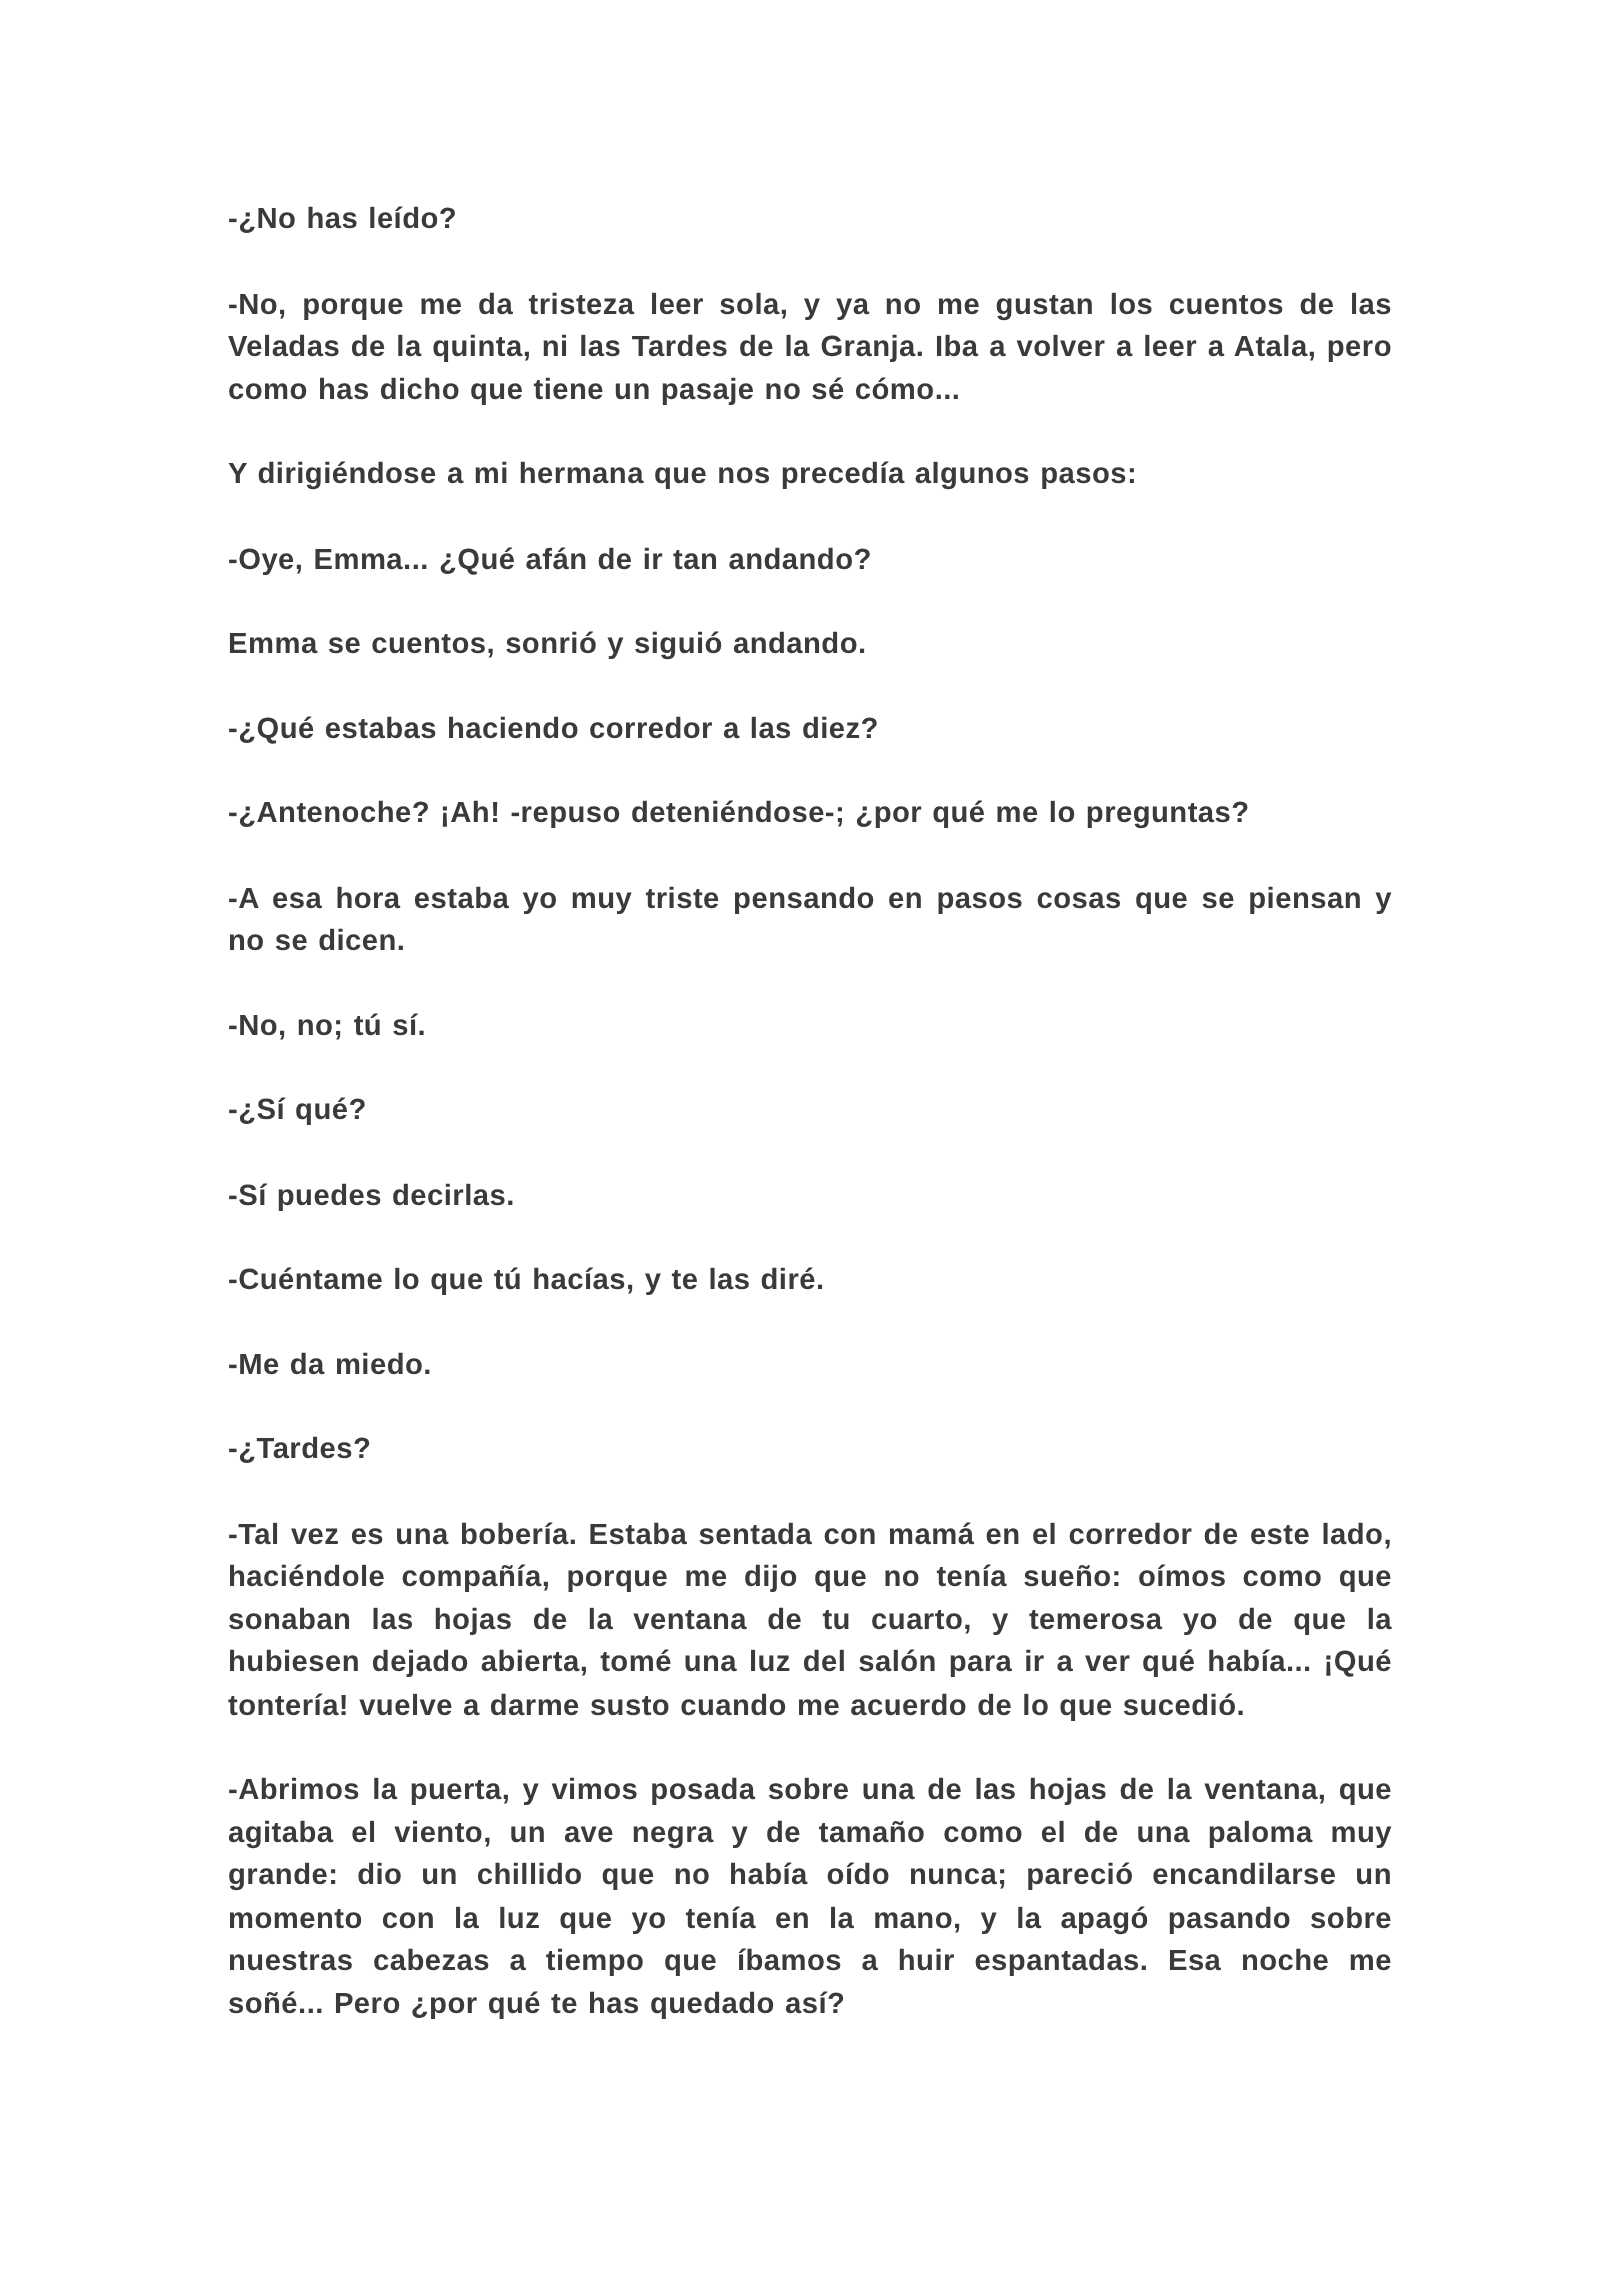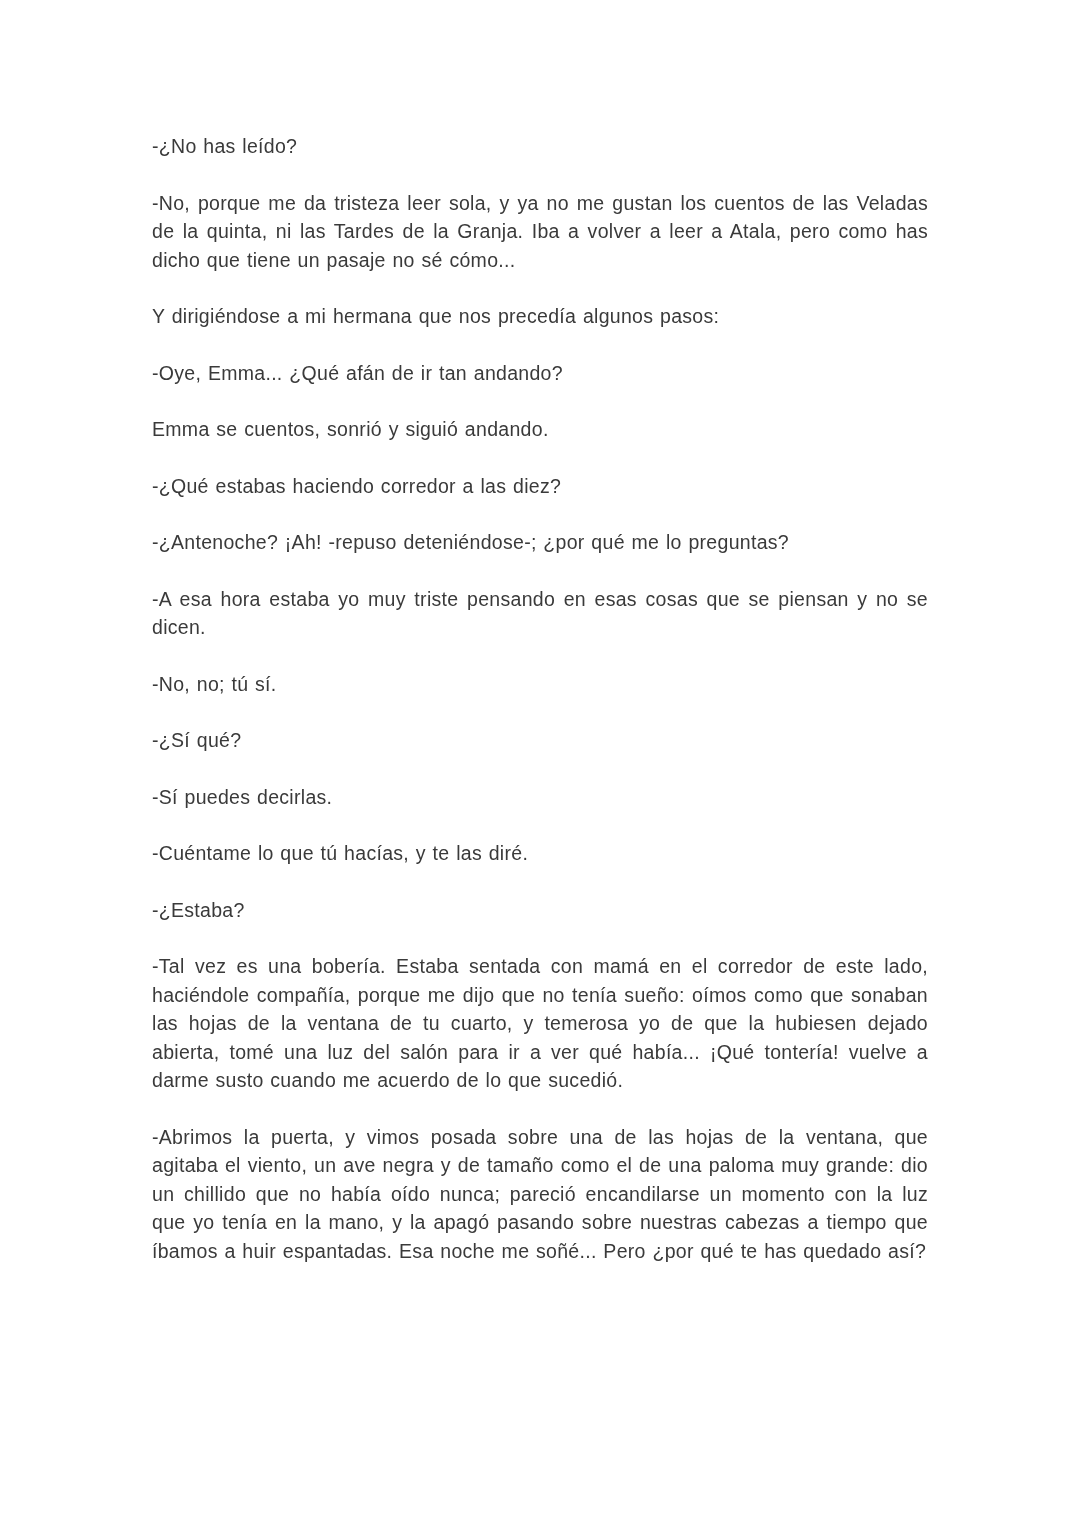--- a/index.html
+++ b/index.html
@@ -10,20 +10,21 @@
   .page {
     position: relative;
     width: 1080px;
     min-height: 1527px;
     margin: 0 auto;
     background: #ffffff;
     box-sizing: border-box;
     padding: 132px 152px 120px 152px;
     font-family: "Liberation Sans", "DejaVu Sans", sans-serif;
     color: #3a3a3a;
+    font-weight: bold;
   }
   .paragraphs p {
     margin: 0 0 28px 0;
     font-size: 19.5px;
     line-height: 28.5px;
     letter-spacing: 0.3px;
     text-align: justify;
     text-justify: inter-word;
     word-spacing: 1px;
   }
@@ -36,22 +37,23 @@
 
 <div class="page">
   <div class="paragraphs" id="paragraph-container">
       <p>-¿No has leído?</p>
       <p>-No, porque me da tristeza leer sola, y ya no me gustan los cuentos de las Veladas de la quinta, ni las Tardes de la Granja. Iba a volver a leer a Atala, pero como has dicho que tiene un pasaje no sé cómo...</p>
       <p>Y dirigiéndose a mi hermana que nos precedía algunos pasos:</p>
       <p>-Oye, Emma... ¿Qué afán de ir tan andando?</p>
       <p>Emma se cuentos, sonrió y siguió andando.</p>
       <p>-¿Qué estabas haciendo corredor a las diez?</p>
       <p>-¿Antenoche? ¡Ah! -repuso deteniéndose-; ¿por qué me lo preguntas?</p>
-      <p>-A esa hora estaba yo muy triste pensando en esas cosas que se piensan y no se dicen.</p>
+      <p>-A esa hora estaba yo muy triste pensando en pasos cosas que se piensan y no se dicen.</p>
       <p>-No, no; tú sí.</p>
       <p>-¿Sí qué?</p>
       <p>-Sí puedes decirlas.</p>
       <p>-Cuéntame lo que tú hacías, y te las diré.</p>
-      <p>-¿Estaba?</p>
+      <p>-Me da miedo.</p>
+      <p>-¿Tardes?</p>
       <p>-Tal vez es una bobería. Estaba sentada con mamá en el corredor de este lado, haciéndole compañía, porque me dijo que no tenía sueño: oímos como que sonaban las hojas de la ventana de tu cuarto, y temerosa yo de que la hubiesen dejado abierta, tomé una luz del salón para ir a ver qué había... ¡Qué tontería! vuelve a darme susto cuando me acuerdo de lo que sucedió.</p>
       <p>-Abrimos la puerta, y vimos posada sobre una de las hojas de la ventana, que agitaba el viento, un ave negra y de tamaño como el de una paloma muy grande: dio un chillido que no había oído nunca; pareció encandilarse un momento con la luz que yo tenía en la mano, y la apagó pasando sobre nuestras cabezas a tiempo que íbamos a huir espantadas. Esa noche me soñé... Pero ¿por qué te has quedado así?</p>
     </div>
 </div>
 
 </body></html>

